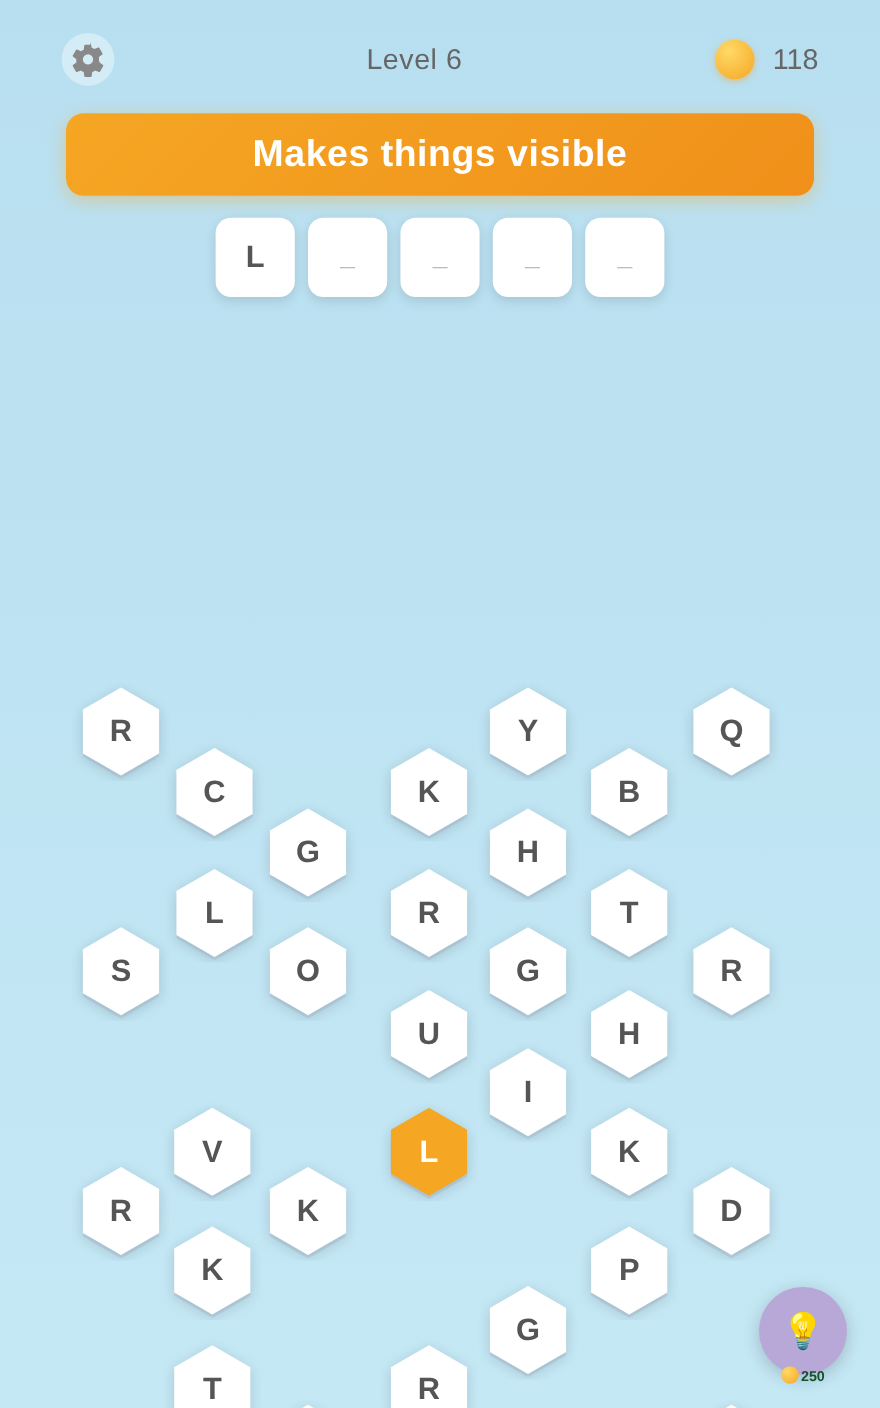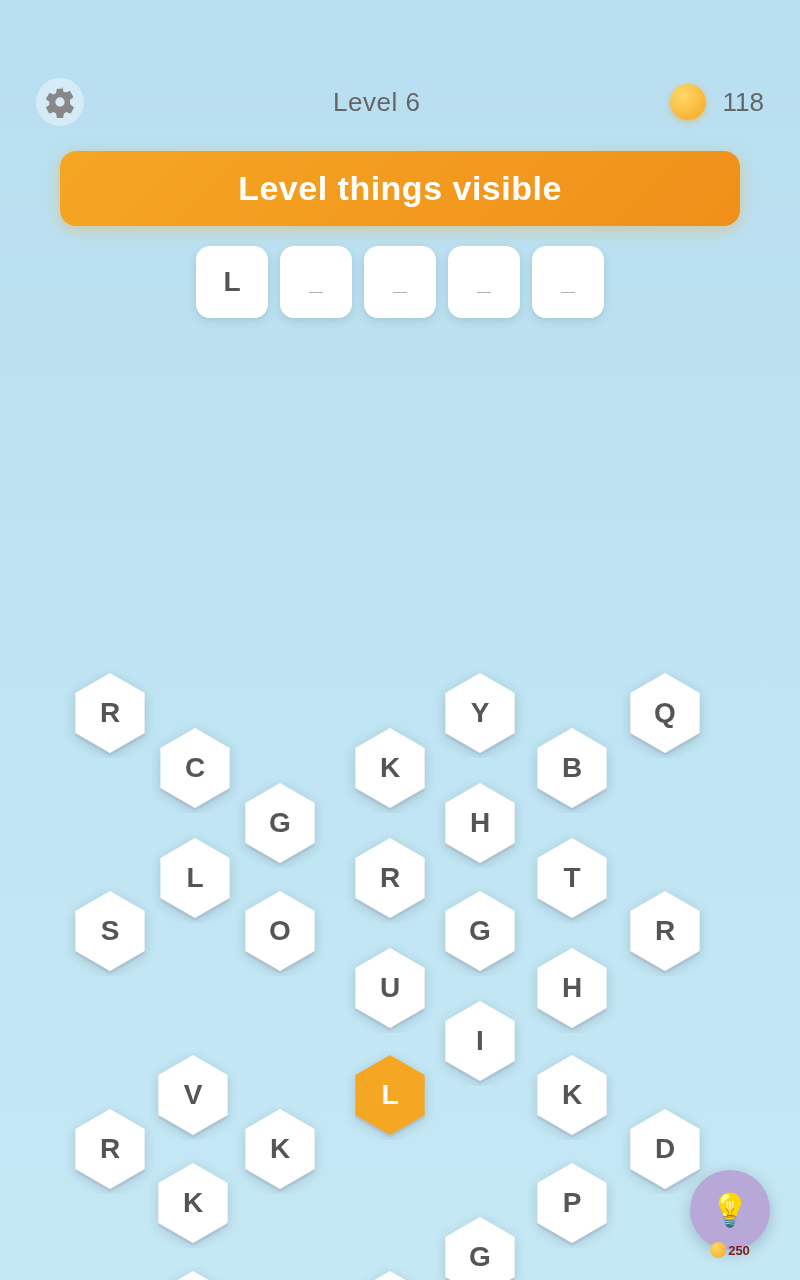--- a/index.html
+++ b/index.html
@@ -10,22 +10,21 @@
       font-family: 'Arial', sans-serif;
       overflow: hidden;
       position: relative;
     }
 
     
     .header {
       display: flex;
       align-items: center;
       justify-content: space-between;
-      padding: 30px 36px 15px;
-      margin-top: 48px;
+      padding: 30px 56px 15px;
     }
 
     .gear-btn {
       width: 48px;
       height: 48px;
       background: rgba(255,255,255,0.4);
       border-radius: 50%;
       display: flex;
       align-items: center;
       justify-content: center;
@@ -183,21 +182,21 @@
 
     .hint-coin {
       width: 16px;
       height: 16px;
       background: radial-gradient(circle at 35% 30%, #ffd966, #f5a623);
       border-radius: 50%;
     }
 
     .hint-cost-text {
       font-size: 13px;
-      color: #7f1d1d;
+      color: #14532d;
       font-weight: 600;
     }
   </style>
 </head>
 <body>
 
 <div class="header">
   <div class="gear-btn">
     <svg class="gear-icon-svg" viewBox="0 0 24 24">
       <path d="M12 15.5A3.5 3.5 0 0 1 8.5 12 3.5 3.5 0 0 1 12 8.5a3.5 3.5 0 0 1 3.5 3.5 3.5 3.5 0 0 1-3.5 3.5m7.43-2.92c.04-.34.07-.69.07-1.08s-.03-.74-.07-1.08l2.33-1.82c.21-.16.27-.45.13-.68l-2.21-3.82c-.13-.24-.42-.32-.65-.24l-2.75 1.1c-.57-.44-1.18-.81-1.86-1.09l-.42-2.92A.499.499 0 0 0 14 2h-4c-.25 0-.46.18-.5.42l-.42 2.92c-.68.28-1.29.65-1.86 1.09l-2.75-1.1a.503.503 0 0 0-.65.24L1.6 9.39c-.14.23-.08.52.13.68l2.33 1.82c-.04.34-.07.69-.07 1.08s.03.74.07 1.08L1.73 15.87c-.21.16-.27.45-.13.68l2.21 3.82c.13.24.42.32.65.24l2.75-1.1c.57.44 1.18.81 1.86 1.09l.42 2.92c.04.24.25.42.5.42h4c.25 0 .46-.18.5-.42l.42-2.92c.68-.28 1.29-.65 1.86-1.09l2.75 1.1c.23.08.52 0 .65-.24l2.21-3.82c.14-.23.08-.52-.13-.68l-2.33-1.82z"></path>
@@ -206,21 +205,21 @@
 
   <span class="level-title">Level 6</span>
 
   <div class="coins-display">
     <div class="coin-icon"></div>
     <span class="coin-count">118</span>
   </div>
 </div>
 
 <div class="clue-banner">
-  <span class="clue-text">Level things visible</span>
+  <span class="clue-text">Makes things visible</span>
 </div>
 
 <div class="answer-row">
 <div class="answer-box filled">L</div>
     <div class="answer-box empty">
       <span>_</span>
     </div>
     <div class="answer-box empty">
       <span>_</span>
     </div>

